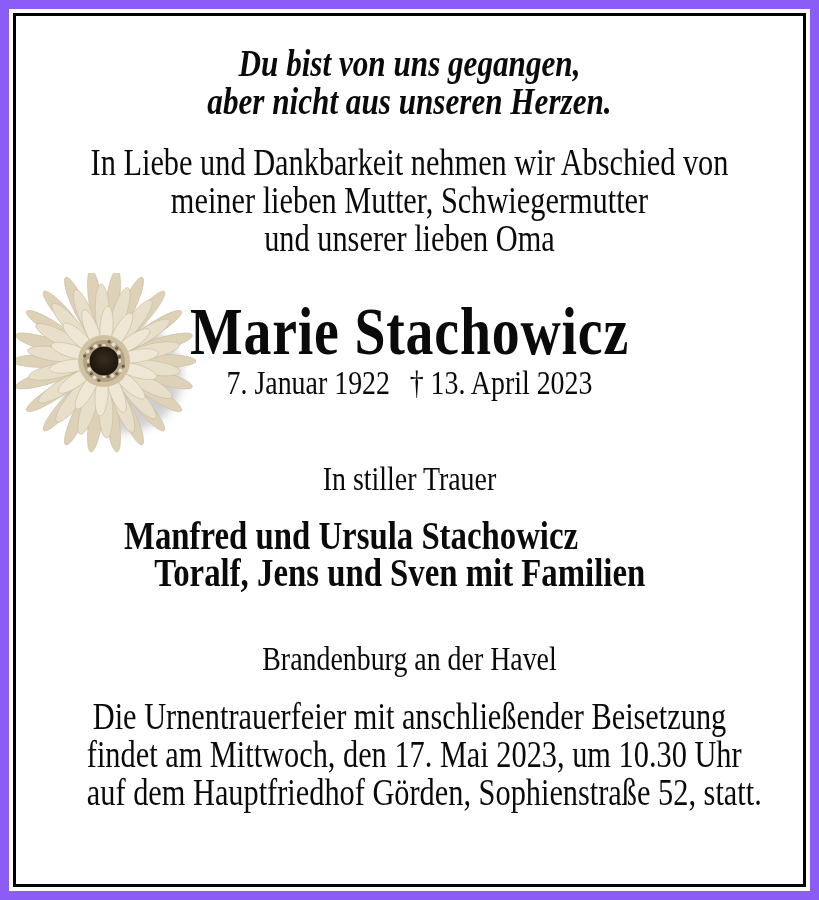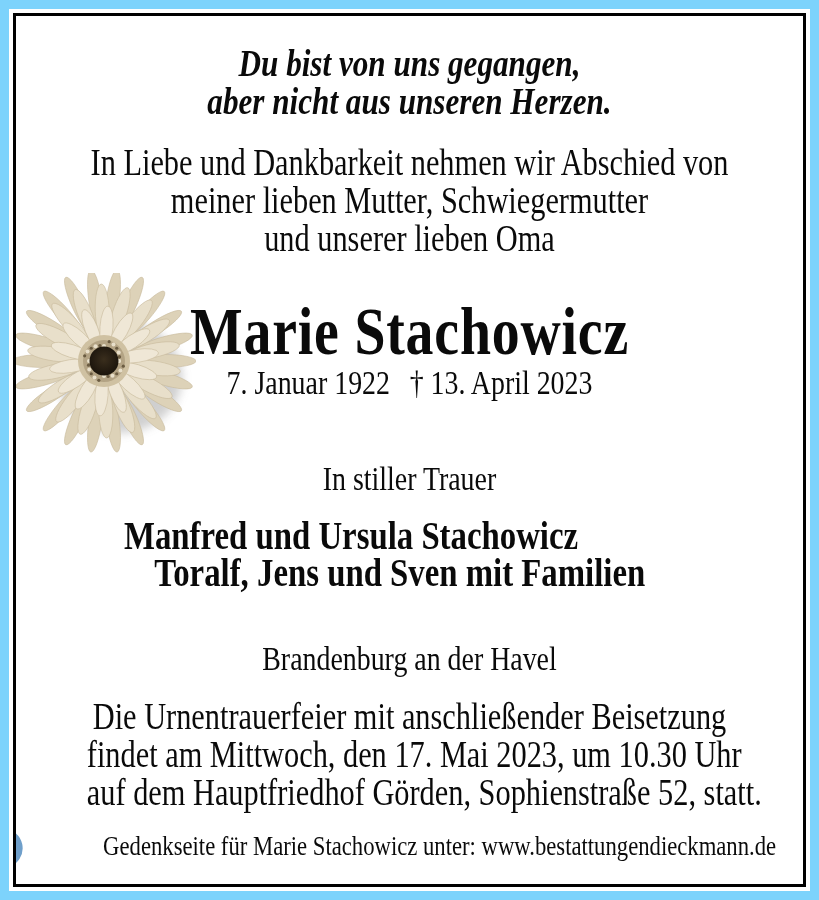--- a/index.html
+++ b/index.html
@@ -1,17 +1,17 @@
 <!DOCTYPE html>
 <html lang="de"><head>
 <meta charset="utf-8">
 <style>
   html,body{margin:0;padding:0;background:#ffffff;}
   .stage{
-    position:relative;width:819px;height:900px;background:#7dd3fc;overflow:hidden;
+    position:relative;width:819px;height:900px;background:#8b5cf6;overflow:hidden;
     font-family:"Liberation Serif","DejaVu Serif",serif;color:#0a0a0a;
   }
   .frame-gap{position:absolute;left:9px;top:9px;right:9px;bottom:9px;background:#fff;}
   .inner{position:absolute;left:13px;top:13px;right:13px;bottom:13px;border:3px solid #000;background:#fff;}
   .content{position:absolute;left:0;top:0;right:0;bottom:0;overflow:hidden;}
 
   .tblock{position:absolute;left:0;width:100%;text-align:center;transform:scaleX(0.82);transform-origin:50% 0;white-space:nowrap;}
 
   .quote{top:28px;font-size:38px;line-height:38px;font-weight:bold;font-style:italic;}
   .intro{top:128px;font-size:37px;line-height:38px;}
@@ -165,23 +165,16 @@
       </div>
 
       <div class="tblock location">Brandenburg an der Havel</div>
 
       <div class="tblock ceremony">
         <div>Die Urnentrauerfeier mit anschließender Beisetzung</div>
         <div>findet am Mittwoch, den 17. Mai 2023, um 10.30 Uhr</div>
         <div>auf dem Hauptfriedhof Görden, Sophienstraße 52, statt.</div>
       </div>
 
-      <div class="footer">
-        <svg class="logo" viewBox="0 0 44 44" xmlns="http://www.w3.org/2000/svg">
-          <circle cx="22" cy="24" r="14" fill="none" stroke="#6f9fca" stroke-width="8" stroke-dasharray="64 24" transform="rotate(-57 22 24)"></circle>
-          <circle cx="26" cy="13" r="6.2" fill="#2d4b73"></circle>
-        </svg>
-        <span class="footer-text">Gedenkseite für Marie Stachowicz unter: www.bestattungendieckmann.de</span>
-      </div>
 
     </div>
   </div>
 </div>
 
 </body></html>

